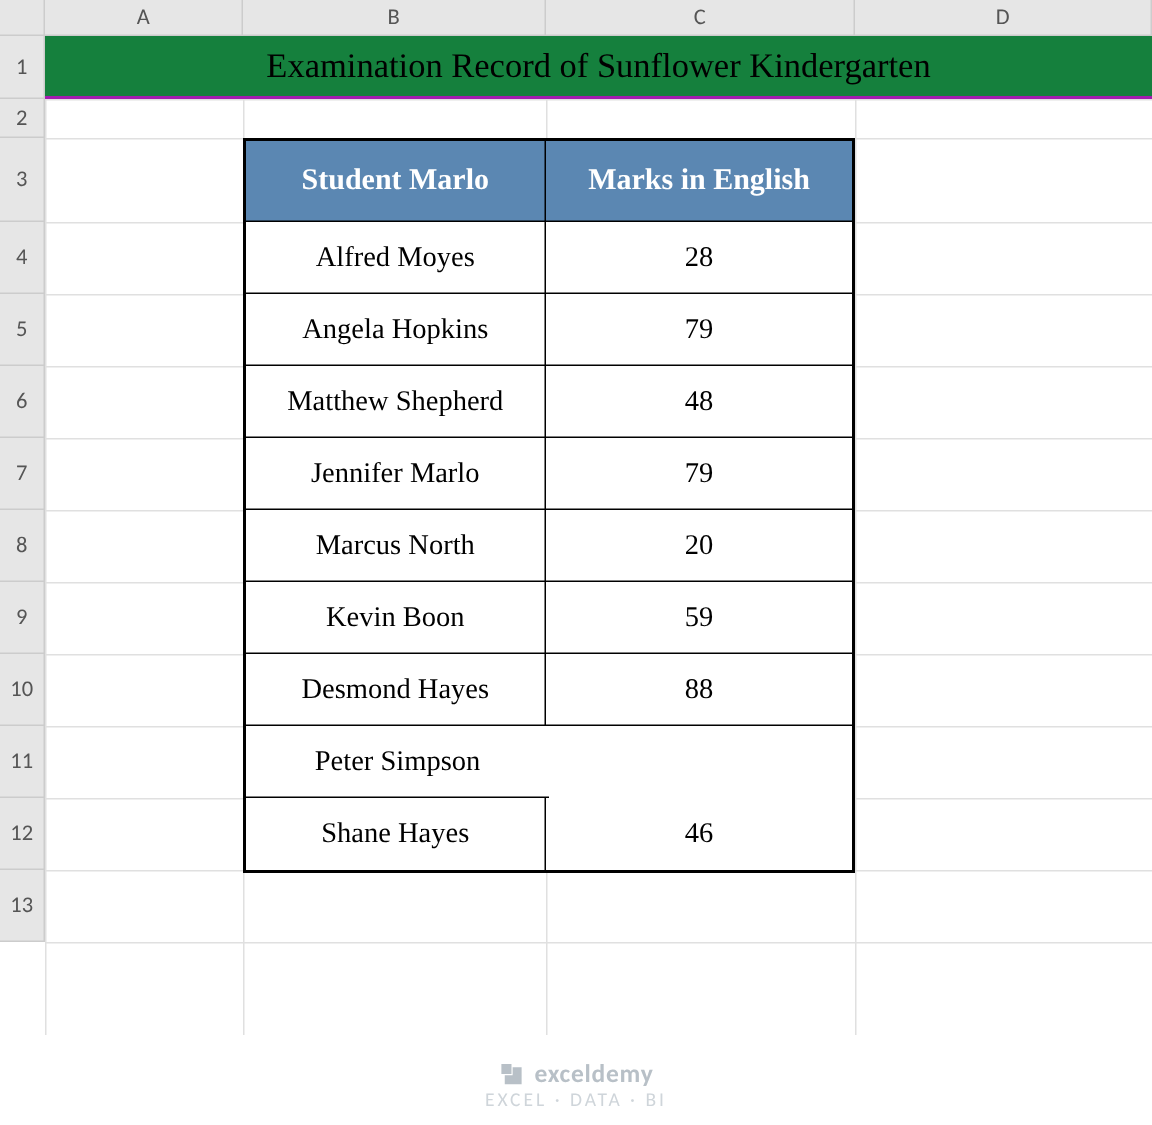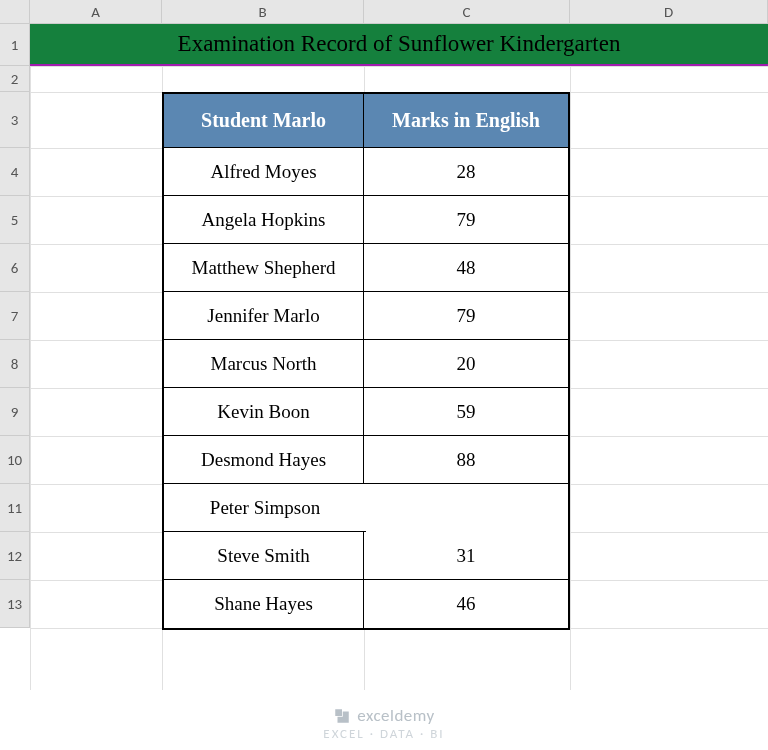--- a/index.html
+++ b/index.html
@@ -116,21 +116,21 @@
     font-size: 20px;
     height: 54px;
   }
   .watermark {
     position: absolute;
     left: 0; width: 768px;
     top: 705px;
     text-align: center;
     color: #b8c0c7;
     font-size: 17px;
-    font-weight: 400;
+    font-weight: 700;
     letter-spacing: 0.5px;
     display: flex;
     align-items: center;
     justify-content: center;
     gap: 6px;
   }
   .watermark-sub {
     position: absolute;
     left: 0; width: 768px;
     top: 726px;
@@ -229,24 +229,20 @@
         <div class="data-cell" style="width: 206px; height: 48px;">59</div>
       </div>
       <div class="data-row">
         <div class="data-cell" style="width: 202px; height: 48px;">Desmond Hayes</div>
         <div class="data-cell" style="width: 206px; height: 48px;">88</div>
       </div>
       <div class="data-row">
         <div class="data-cell" style="width: 202px; height: 48px;">Peter Simpson</div>
       </div>
       <div class="data-row">
-        <div class="data-cell" style="width: 202px; height: 48px;">Steve Smith</div>
-        <div class="data-cell" style="width: 206px; height: 48px;">31</div>
-      </div>
-      <div class="data-row">
         <div class="data-cell" style="width: 202px; height: 48px;">Shane Hayes</div>
         <div class="data-cell" style="width: 206px; height: 48px;">46</div>
       </div>
     </div>
 
 </div>
 
 <div class="watermark">
   <span class="wm-icon">
     <svg viewBox="0 0 24 24" width="18" height="18">

